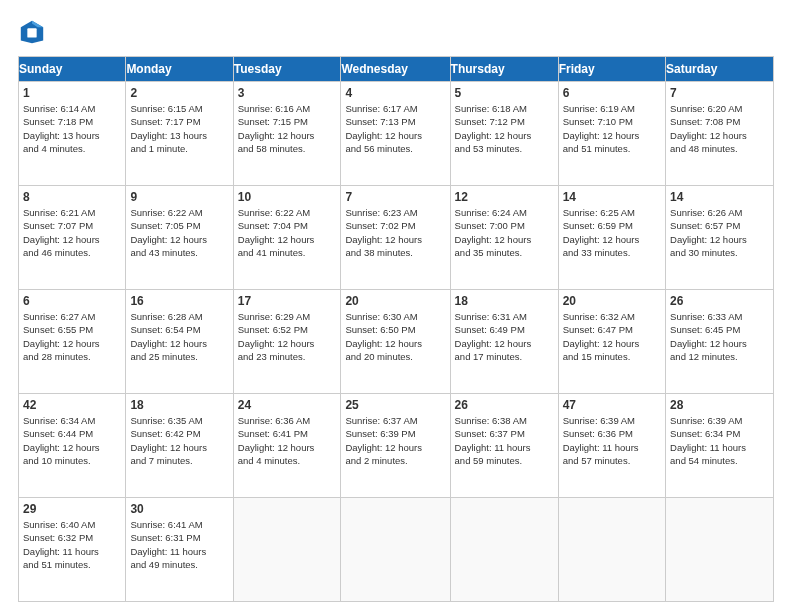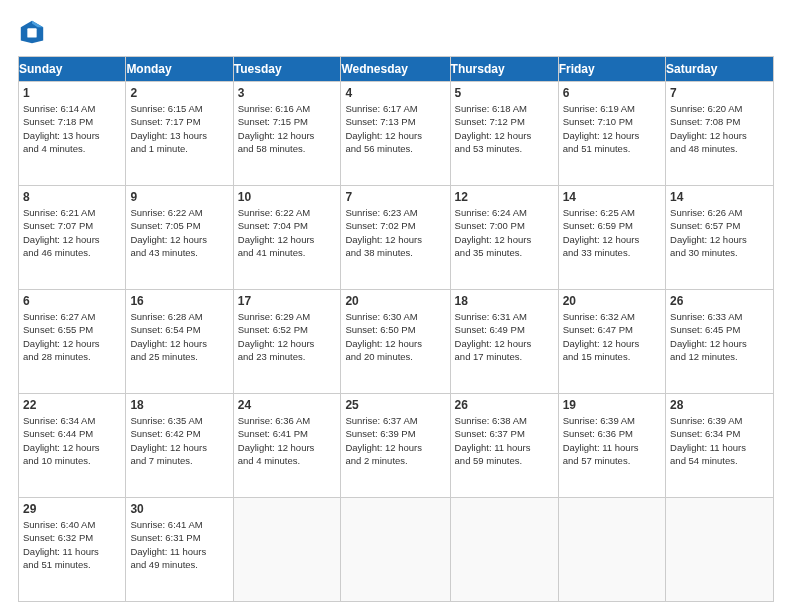--- a/index.html
+++ b/index.html
@@ -209,41 +209,41 @@
             <span class="day-num">20</span>
             <div class="day-info">Sunrise: 6:32 AM<br>Sunset: 6:47 PM<br>Daylight: 12 hours<br>and 15 minutes.</div>
           </td>
           <td>
             <span class="day-num">26</span>
             <div class="day-info">Sunrise: 6:33 AM<br>Sunset: 6:45 PM<br>Daylight: 12 hours<br>and 12 minutes.</div>
           </td>
         </tr>
         <tr>
           <td>
-            <span class="day-num">22</span>
+            <span class="day-num">42</span>
             <div class="day-info">Sunrise: 6:34 AM<br>Sunset: 6:44 PM<br>Daylight: 12 hours<br>and 10 minutes.</div>
           </td>
           <td>
             <span class="day-num">18</span>
             <div class="day-info">Sunrise: 6:35 AM<br>Sunset: 6:42 PM<br>Daylight: 12 hours<br>and 7 minutes.</div>
           </td>
           <td>
             <span class="day-num">24</span>
             <div class="day-info">Sunrise: 6:36 AM<br>Sunset: 6:41 PM<br>Daylight: 12 hours<br>and 4 minutes.</div>
           </td>
           <td>
             <span class="day-num">25</span>
             <div class="day-info">Sunrise: 6:37 AM<br>Sunset: 6:39 PM<br>Daylight: 12 hours<br>and 2 minutes.</div>
           </td>
           <td>
             <span class="day-num">26</span>
             <div class="day-info">Sunrise: 6:38 AM<br>Sunset: 6:37 PM<br>Daylight: 11 hours<br>and 59 minutes.</div>
           </td>
           <td>
-            <span class="day-num">19</span>
+            <span class="day-num">47</span>
             <div class="day-info">Sunrise: 6:39 AM<br>Sunset: 6:36 PM<br>Daylight: 11 hours<br>and 57 minutes.</div>
           </td>
           <td>
             <span class="day-num">28</span>
             <div class="day-info">Sunrise: 6:39 AM<br>Sunset: 6:34 PM<br>Daylight: 11 hours<br>and 54 minutes.</div>
           </td>
         </tr>
         <tr>
           <td>
             <span class="day-num">29</span>

